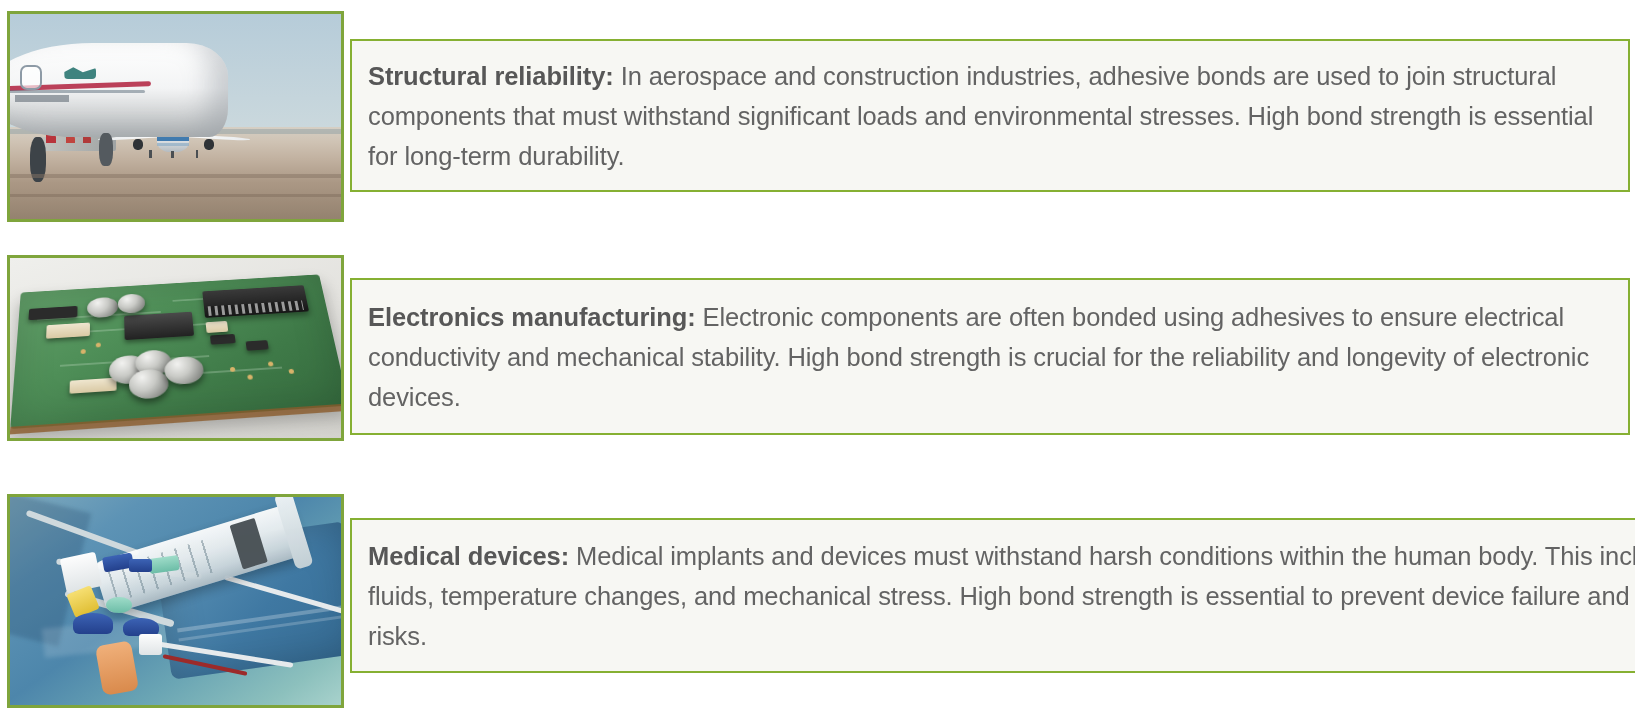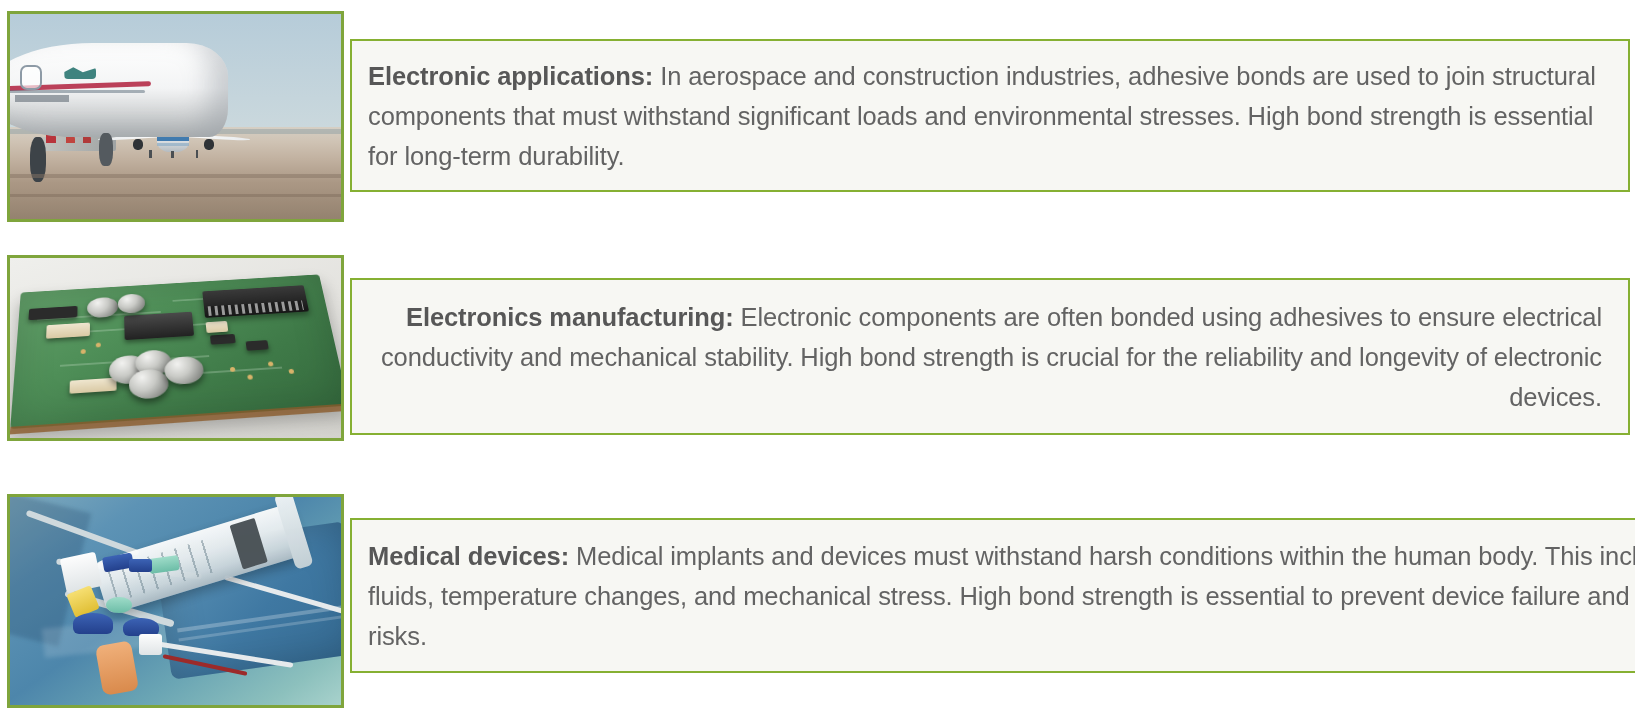--- a/index.html
+++ b/index.html
@@ -207,21 +207,21 @@
         <div class="pl-gear1"></div>
         <div class="pl-gear2"></div>
 
         <div class="pl-runway"></div>
         <div class="pl-runway2"></div>
       </div>
     </div>
 
     <div class="text-panel" style="left:350px; top:39px; width:1280px; height:153px;">
       <p>
-        <span class="lead">Electronic applications:</span><span> In aerospace and construction industries, adhesive bonds are used to join structural components that must withstand significant loads and environmental stresses. High bond strength is essential for long-term durability.</span>
+        <span class="lead">Structural reliability:</span><span> In aerospace and construction industries, adhesive bonds are used to join structural components that must withstand significant loads and environmental stresses. High bond strength is essential for long-term durability.</span>
       </p>
     </div>
   </div>
 
   <div class="card-row">
 
     <div class="img-tile photo-pcb" style="left:7px; top:255px; width:337px; height:186px;" aria-label="Green printed circuit board with capacitors, chips and connectors">
       <div class="img-inner">
         <div class="pcb-desk"></div>
         <div class="pcb-board">
@@ -255,21 +255,21 @@
           <div class="pad" style="left:20%; top:48%;"></div>
           <div class="pad" style="left:25%; top:44%;"></div>
           <div class="pad" style="left:66%; top:68%;"></div>
           <div class="pad" style="left:71%; top:74%;"></div>
           <div class="pad" style="left:78%; top:66%;"></div>
           <div class="pad" style="left:84%; top:72%;"></div>
         </div>
       </div>
     </div>
 
-    <div class="text-panel" style="left:350px; top:278px; width:1280px; height:157px;text-align:right;">
+    <div class="text-panel" style="left:350px; top:278px; width:1280px; height:157px;">
       <p>
         <span class="lead">Electronics manufacturing:</span><span> Electronic components are often bonded using adhesives to ensure electrical conductivity and mechanical stability. High bond strength is crucial for the reliability and longevity of electronic devices.</span>
       </p>
     </div>
   </div>
 
   <div class="card-row">
 
     <div class="img-tile photo-med" style="left:7px; top:494px; width:337px; height:214px;" aria-label="Syringe and catheter assembly resting on blue surgical drapes">
       <div class="img-inner">

